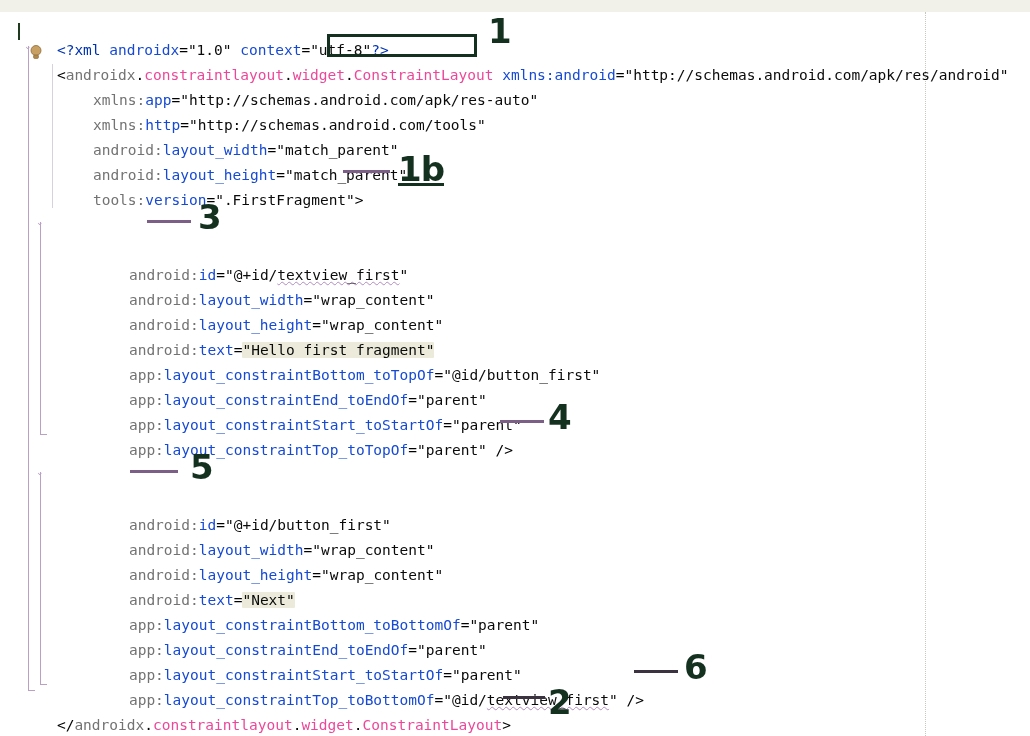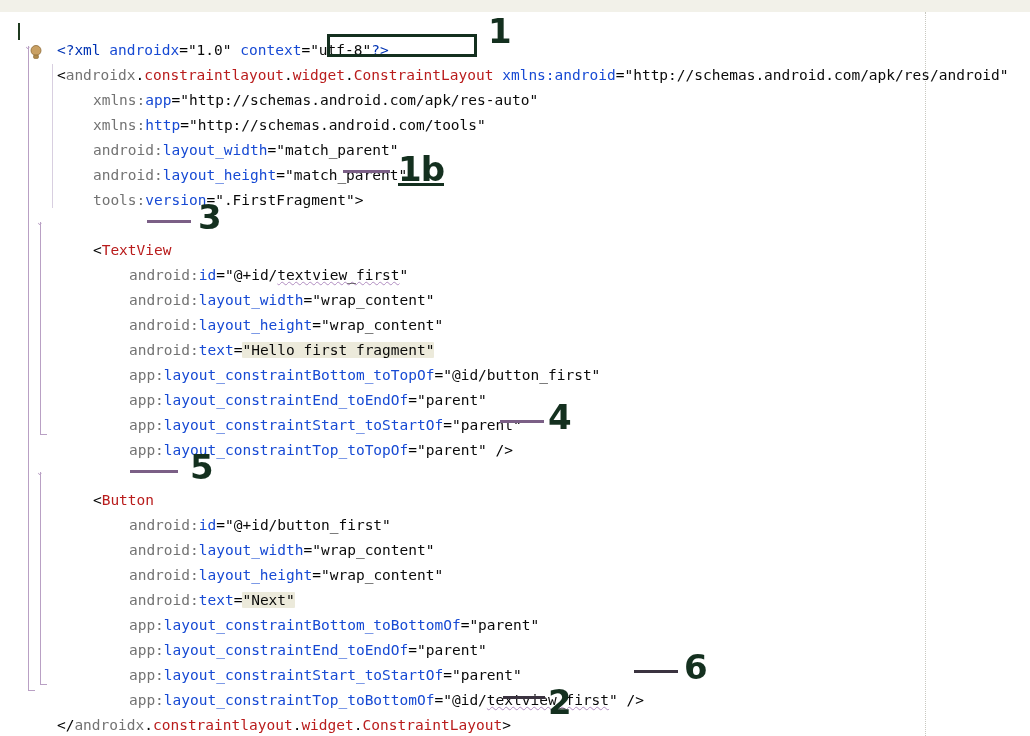--- a/index.html
+++ b/index.html
@@ -70,21 +70,21 @@
   
   .code-line {
     position: absolute;
     white-space: pre;
     font-family: "DejaVu Sans Mono", monospace;
     font-size: 14.5px;
     line-height: 18px;
     color: #000000;
     letter-spacing: 0px;
   }
-  .tag      { color: #b91c1c; }
+  .tag      { color: #ec4899; }
   .attr     { color: #174ad4; }
   .punct    { color: #000000; }
   .str      { color: #0a0a0a; }
   .ns       { color: #737373; }
   .xmldecl  { color: #0033b3; }
   .hl {
     background: #eceadb;
     border-radius: 1px;
   }
   .typo {
@@ -176,23 +176,20 @@
   </div>
 
   <div class="code-line" style="left:58px; top:136px;">
     <span class="ns">android:</span><span class="attr">layout_height</span><span class="punct">=</span><span class="str">"match_parent"</span>
   </div>
 
   <div class="code-line" style="left:58px; top:161px;">
     <span class="ns">tools:</span><span class="attr">version</span><span class="punct">=</span><span class="str">".FirstFragment"</span><span class="punct">&gt;</span>
   </div>
 
-  <div class="code-line" style="left:58px; top:211px;">
-    <span class="punct">&lt;</span><span class="tag">TextView</span>
-  </div>
 
   <div class="code-line" style="left:94px; top:236px;">
     <span class="ns">android:</span><span class="attr">id</span><span class="punct">=</span><span class="str">"@+id/<span class="typo">textview_first</span>"</span>
   </div>
 
   <div class="code-line" style="left:94px; top:261px;">
     <span class="ns">android:</span><span class="attr">layout_width</span><span class="punct">=</span><span class="str">"wrap_content"</span>
   </div>
 
   <div class="code-line" style="left:94px; top:286px;">
@@ -212,23 +209,20 @@
   </div>
 
   <div class="code-line" style="left:94px; top:386px;">
     <span class="ns">app:</span><span class="attr">layout_constraintStart_toStartOf</span><span class="punct">=</span><span class="str">"parent"</span>
   </div>
 
   <div class="code-line" style="left:94px; top:411px;">
     <span class="ns">app:</span><span class="attr">layout_constraintTop_toTopOf</span><span class="punct">=</span><span class="str">"parent"</span><span class="punct"> /&gt;</span>
   </div>
 
-  <div class="code-line" style="left:58px; top:461px;">
-    <span class="punct">&lt;</span><span class="tag">Button</span>
-  </div>
 
   <div class="code-line" style="left:94px; top:486px;">
     <span class="ns">android:</span><span class="attr">id</span><span class="punct">=</span><span class="str">"@+id/button_first"</span>
   </div>
 
   <div class="code-line" style="left:94px; top:511px;">
     <span class="ns">android:</span><span class="attr">layout_width</span><span class="punct">=</span><span class="str">"wrap_content"</span>
   </div>
 
   <div class="code-line" style="left:94px; top:536px;">

